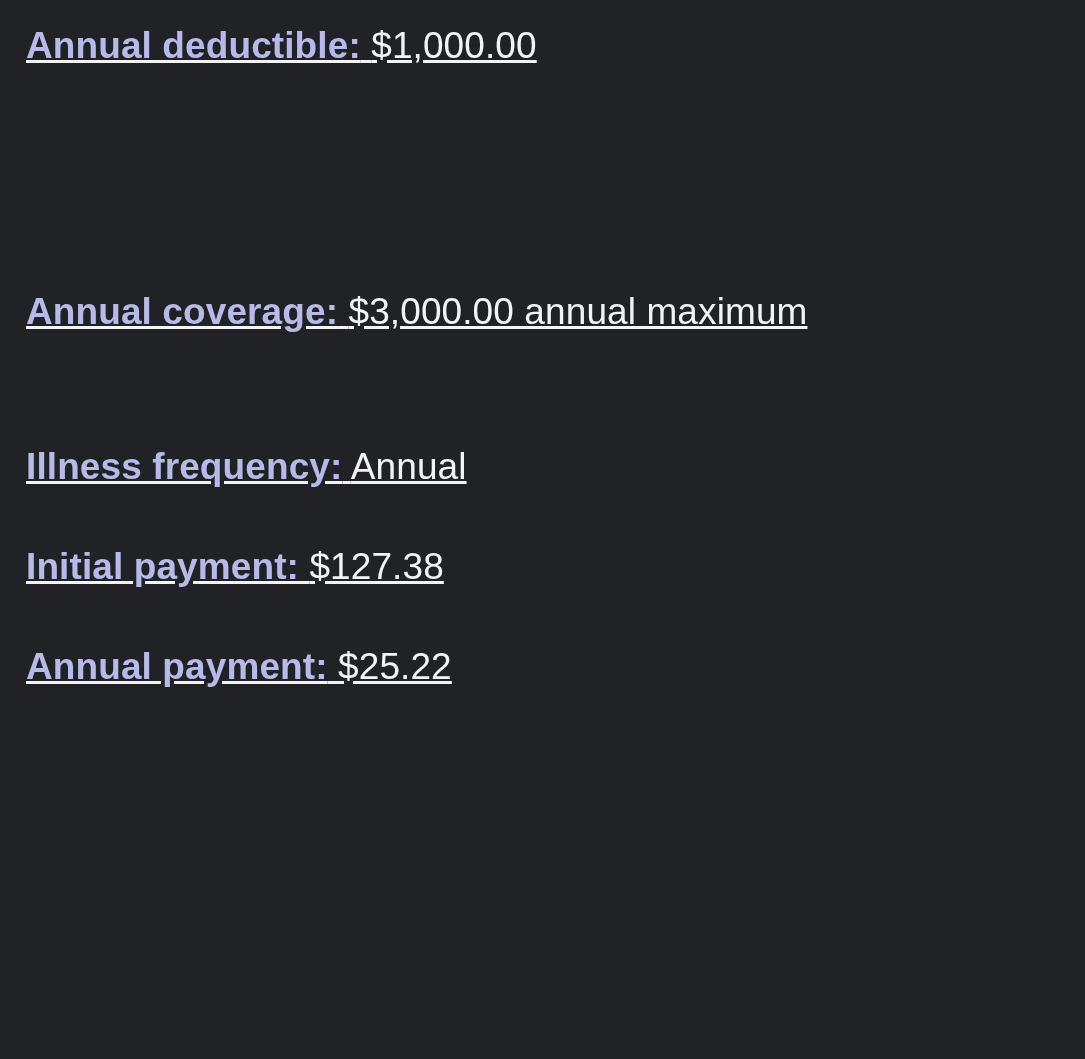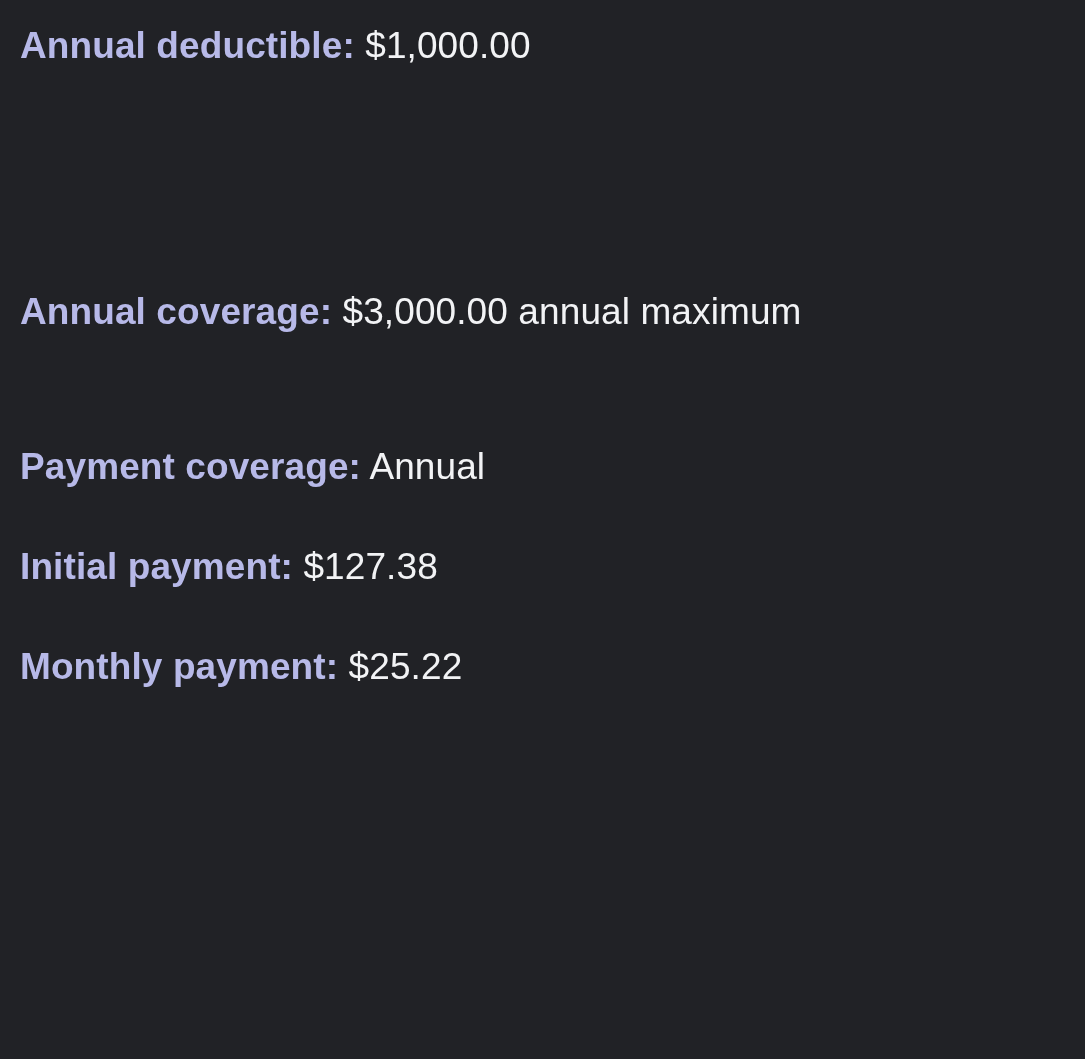--- a/index.html
+++ b/index.html
@@ -8,23 +8,24 @@
     background: #212226;
     width: 1085px;
     height: 1059px;
     overflow: hidden;
   }
   body {
     font-family: "Liberation Sans", sans-serif;
     color: #f2f3f5;
   }
   .doc {
-    padding: 24px 16px 0 20px;
+    padding: 24px 16px 0 26px;
     box-sizing: border-box;
     width: 911px;
+    text-decoration: underline;
   }
   .line {
     font-size: 37px;
     line-height: 1.18;
     color: #f2f3f5;
     letter-spacing: 0.1px;
   }
   .label {
     color: #b7b9e8;
     font-weight: bold;
@@ -57,31 +58,31 @@
   <div class="gap-md"></div>
 
   <div class="line">
     <span class="label">Annual coverage:</span>
     <span class="value">$3,000.00 annual maximum</span>
   </div>
 
   <div class="gap-lg"></div>
 
   <div class="line">
-    <span class="label">Payment coverage:</span>
+    <span class="label">Illness frequency:</span>
     <span class="value">Annual</span>
   </div>
 
   <div class="gap-sm"></div>
 
   <div class="line">
     <span class="label">Initial payment:</span>
     <span class="value">$127.38</span>
   </div>
 
   <div class="gap-sm"></div>
 
   <div class="line">
-    <span class="label">Monthly payment:</span>
+    <span class="label">Annual payment:</span>
     <span class="value">$25.22</span>
   </div>
 
 </div>
 
 </body></html>

